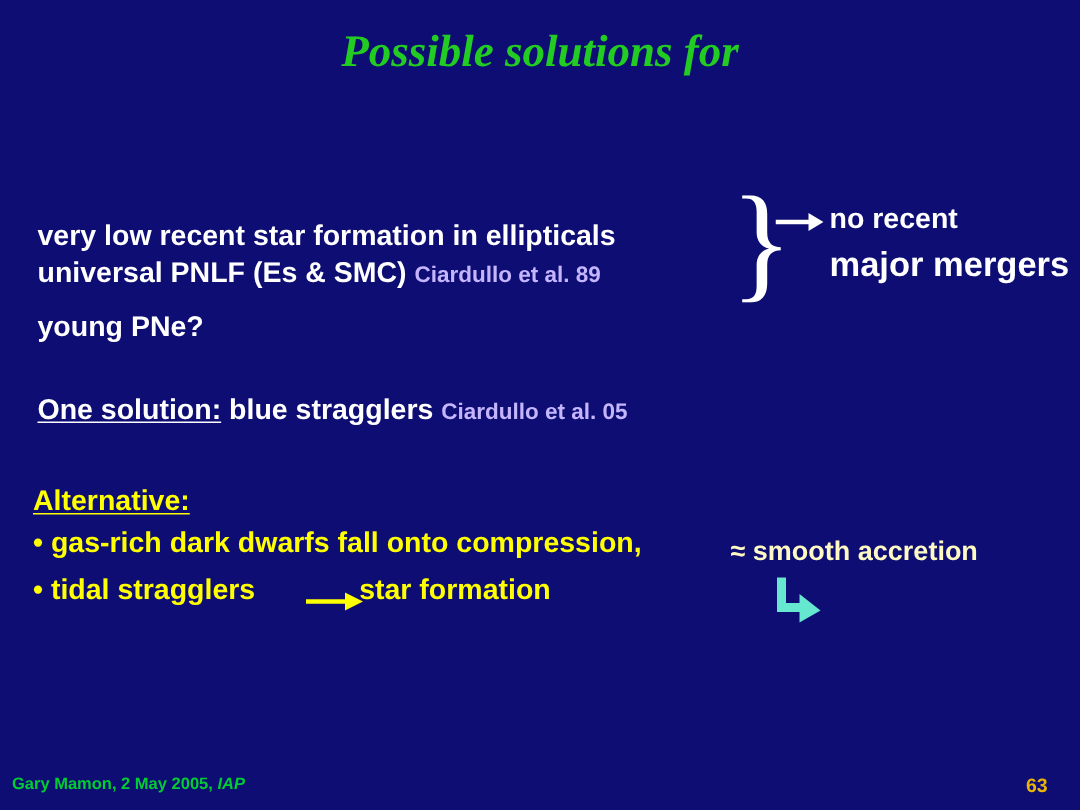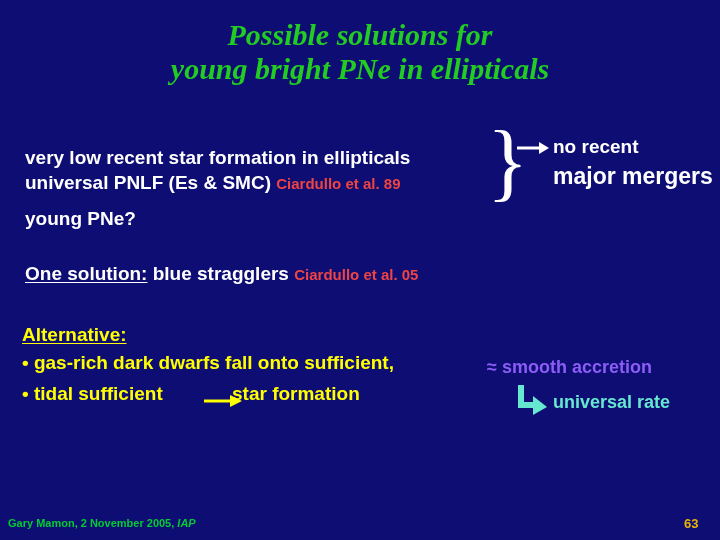--- a/index.html
+++ b/index.html
@@ -35,23 +35,23 @@
   #title .tline { display: block; white-space: nowrap; }
 
   
   .txt {
     position: absolute;
     white-space: nowrap;
     font-family: "Liberation Sans", sans-serif;
     font-weight: bold;
   }
   .white  { color: #ffffff; }
-  .gold   { color: #ef4444; }
+  .gold   { color: #c4b5fd; }
   .yellow { color: #ffff00; text-align: right; }
-  .pink   { color: #8b5cf6; }
+  .pink   { color: #fef9c3; }
   .cyan   { color: #66e8d0; }
 
   .u { text-decoration: underline; text-underline-offset: 2px; }
 
   
   #b1l1 { left: 25px; top: 136px; font-size: 19px; margin-top: 11px; }
   #b1l2 { left: 25px; top: 172px; font-size: 19px; }
   #b1l3 { left: 25px; top: 208px; font-size: 19px; }
   .cite-sm { font-size: 15px; }
 
@@ -124,21 +124,20 @@
     font-family: "Liberation Sans", sans-serif;
   }
 </style>
 </head>
 <body>
 
 <div id="slide">
 
   <div id="title">
     <span class="tline">Possible solutions for</span>
-    <span class="tline">young bright PNe in ellipticals</span>
   </div>
 
   <div class="txt white" id="b1l1">very low recent star formation in ellipticals</div>
 
   <div class="txt" id="b1l2">
     <span class="white">universal PNLF (Es &amp; SMC) </span><span class="gold cite-sm">Ciardullo et al. 89</span>
   </div>
 
   <div class="txt white" id="b1l3">young PNe?</div>
 
@@ -150,39 +149,38 @@
   </svg>
 
   <div class="txt white" id="b1r1">no recent</div>
   <div class="txt white" id="b1r2">major mergers</div>
 
   <div class="txt" id="b2">
     <span class="white u">One solution:</span><span class="white"> blue stragglers </span><span class="gold cite-sm">Ciardullo et al. 05</span>
   </div>
 
   <div class="txt yellow u" id="b3head">Alternative:</div>
-  <div class="txt yellow" id="b3l1">• gas-rich dark dwarfs fall onto sufficient,</div>
+  <div class="txt yellow" id="b3l1">• gas-rich dark dwarfs fall onto compression,</div>
   <div class="txt yellow" id="b3l2">
-    <span>• tidal sufficient</span>
+    <span>• tidal stragglers</span>
     <span style="display:inline-block;width:64px;"></span><span>star formation</span>
   </div>
 
   <svg id="arrow2" viewBox="0 0 38 14">
     <line x1="0" y1="7" x2="28" y2="7" stroke="#ffff00" stroke-width="3"></line>
     <polygon points="26,1 38,7 26,13" fill="#ffff00"></polygon>
   </svg>
 
   <div class="txt pink" id="b3r1">≈ smooth accretion</div>
 
   <svg id="arrow3" viewBox="0 0 34 34">
     <path d="M5 2 L5 22 L21 22" stroke="#66e8d0" stroke-width="6" fill="none" stroke-linecap="butt"></path>
     <polygon points="17,13 31,24 17,32" fill="#66e8d0"></polygon>
   </svg>
 
-  <div class="txt cyan" id="b3r2">universal rate</div>
 
 
   <div id="footer">
-    <span>Gary Mamon, 2 November 2005, </span><span class="ital">IAP</span>
+    <span>Gary Mamon, 2 May 2005, </span><span class="ital">IAP</span>
   </div>
   <div id="pagenum">63</div>
 
 </div>
 
 </body></html>

